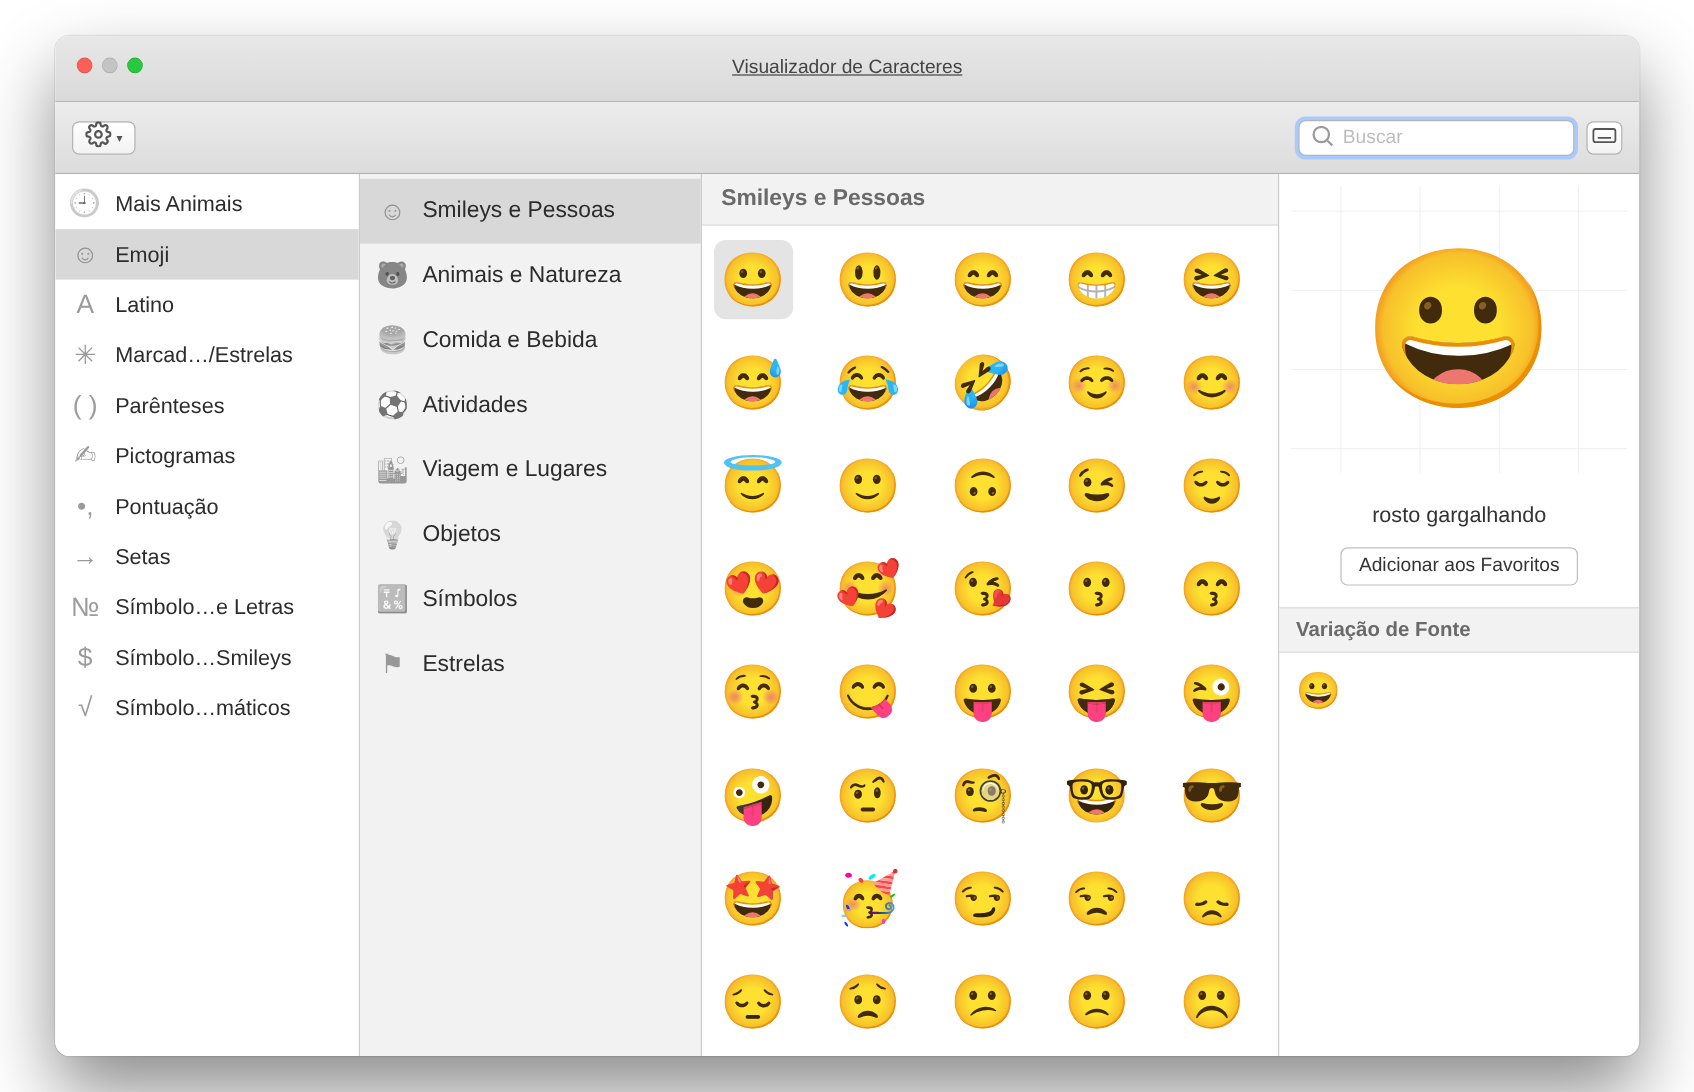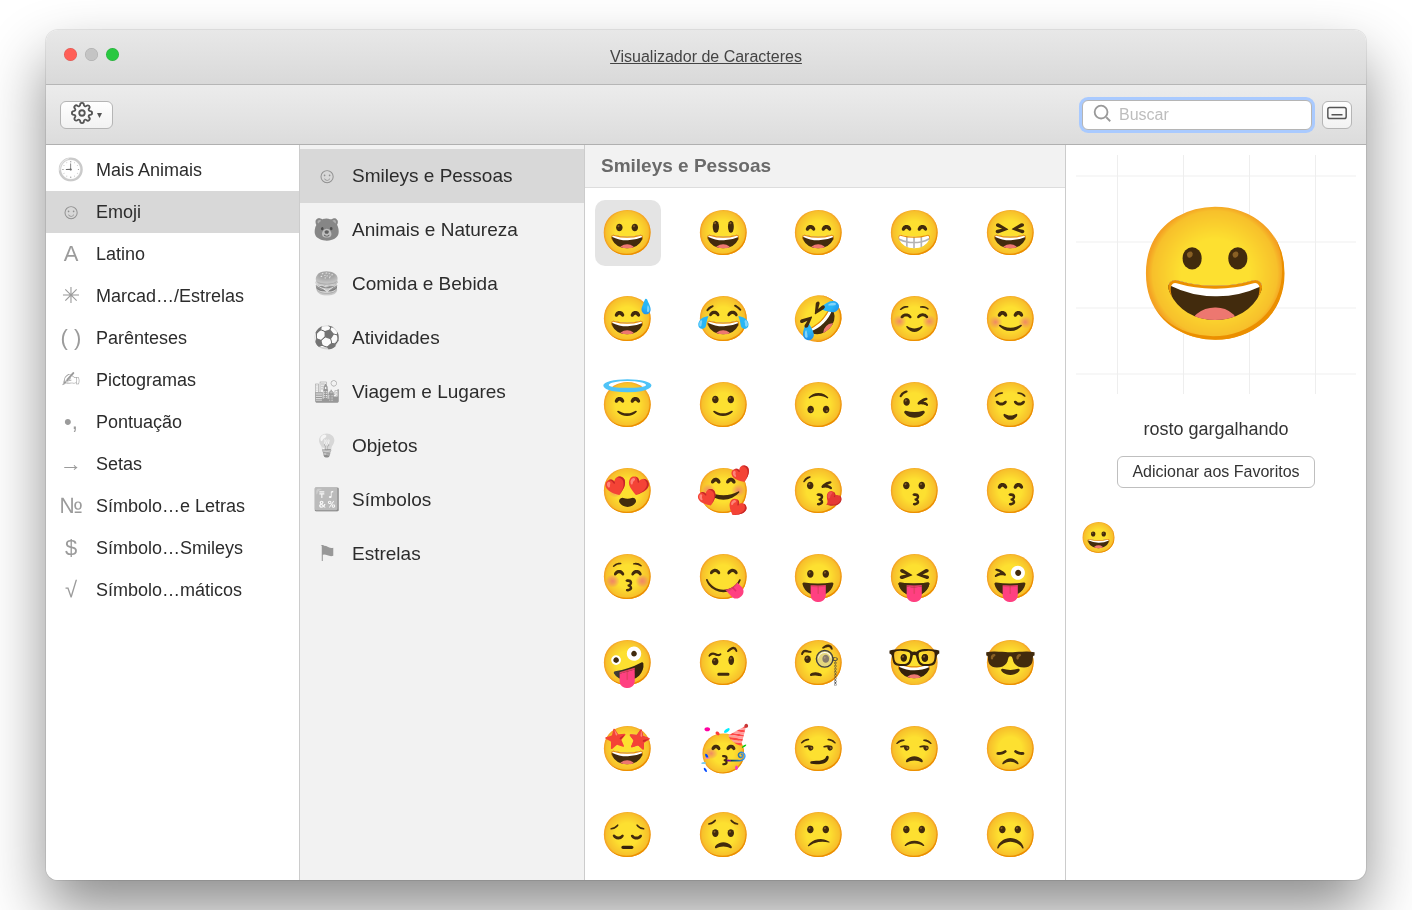--- a/index.html
+++ b/index.html
@@ -397,17 +397,18 @@
       </div>
     </div>
 
     <div class="col4">
       <div class="preview-top">
         <div class="grid-bg"></div>
         <div class="big-emoji">😀</div>
       </div>
       <div class="preview-name">rosto gargalhando</div>
       <button class="fav-btn">Adicionar aos Favoritos</button>
+      <div class="font-head">Variação de Fonte</div>
       <div class="variants" id="variants"><span>😀</span></div>
     </div>
 
   </div>
 </div>
 
 </body></html>

